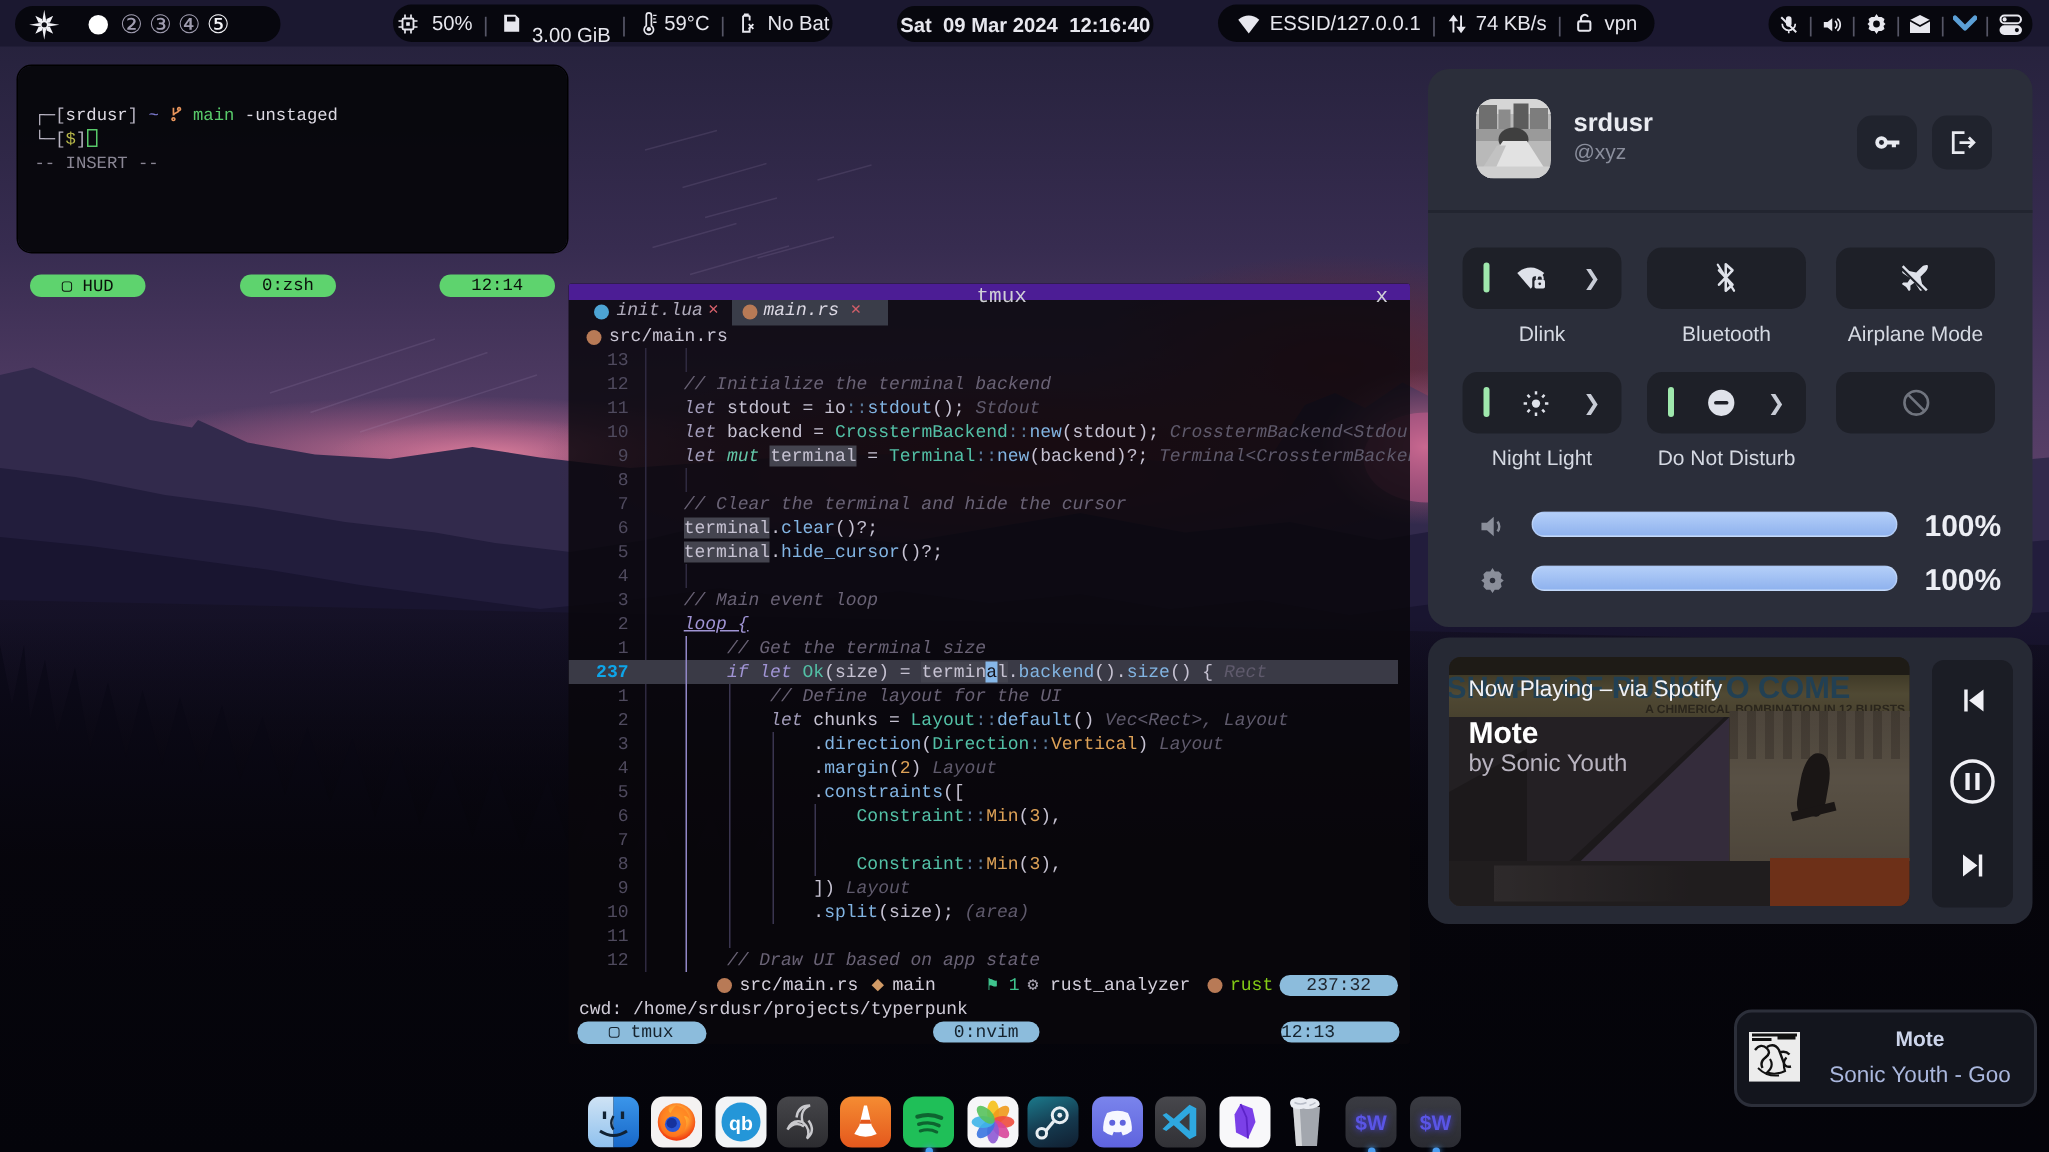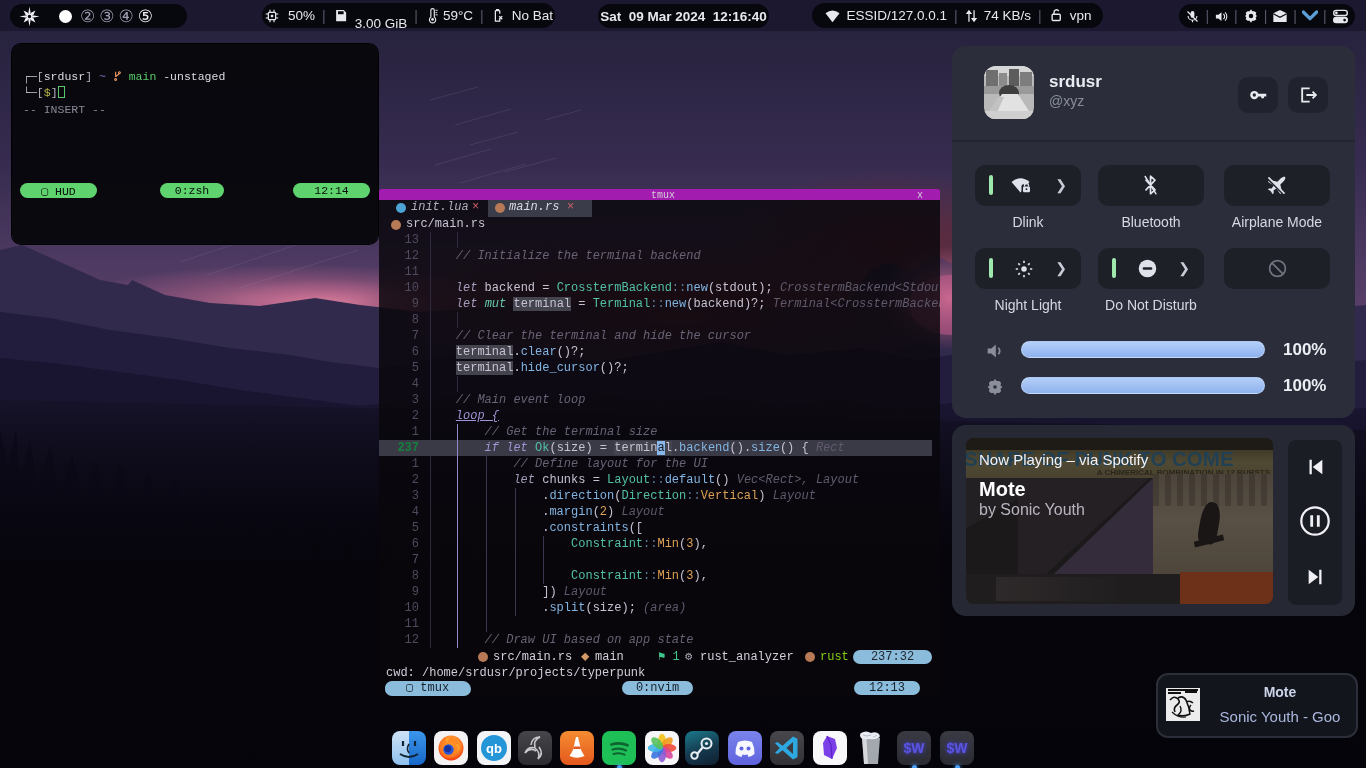--- a/index.html
+++ b/index.html
@@ -5,46 +5,46 @@
 * { margin:0; padding:0; box-sizing:border-box; }
 html,body { width:1366px; height:768px; overflow:hidden; background:#07070c; font-family:"Liberation Sans",sans-serif; }
 .abs { position:absolute; }
 .mono { font-family:"Liberation Mono",monospace; }
 #wall { position:absolute; left:0; top:0; }
 
 #topbar { position:absolute; left:0; top:0; width:1366px; height:31px; background:#1b1830; z-index:10; }
 .pill { position:absolute; background:#07070e; border-radius:13px; display:flex; align-items:center; color:#e7e7ee; font-size:13.5px; white-space:nowrap; }
 .sep { color:#565666; padding:0 7px; font-size:14px; }
 
-#term { position:absolute; left:12px; top:44px; width:366px; height:200px; background:rgba(7,7,11,0.96); border-radius:9px; box-shadow:0 0 0 1px #000; z-index:5; font-family:"Liberation Mono",monospace; font-size:11.5px; color:#c8c4d0; }
+#term { position:absolute; left:12px; top:44px; width:366px; height:124px; background:rgba(7,7,11,0.96); border-radius:9px; box-shadow:0 0 0 1px #000; z-index:5; font-family:"Liberation Mono",monospace; font-size:11.5px; color:#c8c4d0; }
 .tpill { position:absolute; height:15px; background:#5ed36e; border-radius:8px; color:#0a0f0a; font-family:"Liberation Mono",monospace; font-size:11.5px; display:flex; align-items:center; justify-content:center; top:139px; }
 
 #editor { position:absolute; left:379px; top:189px; width:561px; height:507px; background:rgba(9,7,12,0.84); border-radius:2px; z-index:5; font-family:"Liberation Mono",monospace; overflow:hidden; }
-#ttl { position:absolute; left:0; top:0; width:561px; height:11px; background:#a21caf; color:#cfcfd6; font-size:10px; }
+#ttl { position:absolute; left:0; top:0; width:561px; height:11px; background:#4c1d95; color:#cfcfd6; font-size:14px; }
 .codeline { position:absolute; left:0; height:16px; width:561px; white-space:pre; font-size:12px; line-height:16px; }
 .ln { position:absolute; width:40px; text-align:right; color:#4f4a5e; left:0; top:0; }
 .ct { position:absolute; left:48px; top:0; white-space:pre; color:#c6c2d2; }
 .cm { color:#696275; font-style:italic; }
 .kw { color:#a094d4; font-style:italic; }
 .lt { color:#a39dba; font-style:italic; }
 .mu { color:#63c7a8; font-style:italic; }
 .ty { color:#53c0a6; }
 .fn { color:#82b4e2; }
 .nu { color:#dda157; }
 .op { color:#5a7a9a; }
 .hint { color:#5f5a6c; font-style:italic; }
 .hl { background:#44444f; }
 
 #panel { position:absolute; left:952px; top:46px; width:403px; height:372px; background:#2b2e3a; border-radius:14px; z-index:6; }
 .qbtn { position:absolute; width:106px; height:41px; background:#1e2028; border-radius:10px; }
 .qlabel { position:absolute; width:106px; text-align:center; color:#d5d9e2; font-size:14px; }
 .gbar { position:absolute; width:4px; height:20px; border-radius:2px; background:#9fe8ad; top:10px; left:14px; }
 .chev { position:absolute; right:14px; top:12px; color:#c8ccd6; font-size:14px; }
 .slider { position:absolute; width:244px; height:17px; border-radius:9px; background:linear-gradient(180deg,#b3cef8,#8fb2ee); border:1px solid rgba(230,240,255,0.35); }
-.pct { position:absolute; color:#eceef4; font-size:17px; font-weight:bold; }
+.pct { position:absolute; color:#eceef4; font-size:20px; font-weight:bold; }
 
 #media { position:absolute; left:952px; top:425px; width:403px; height:191px; background:#262934; border-radius:14px; z-index:6; }
 #art { position:absolute; left:14px; top:13px; width:307px; height:166px; border-radius:8px; overflow:hidden; background:#232021; }
 #mctrl { position:absolute; left:336px; top:15px; width:54px; height:165px; background:#1b1d25; border-radius:8px; }
 
 #notif { position:absolute; left:1156px; top:673px; width:202px; height:65px; background:#13151d; border:2px solid #2c2f3a; border-radius:12px; z-index:7; }
 
 #dock { position:absolute; left:0px; top:731px; width:1366px; height:37px; z-index:8; }
 .dicon { position:absolute; width:34px; height:34px; border-radius:8px; top:0; }
 .dot { position:absolute; width:5px; height:5px; border-radius:3px; background:#4a9df0; top:34px; box-shadow:0 0 4px #4a9df0; }
@@ -255,32 +255,32 @@
   <div class="abs" style="left:78px; top:43px; width:1px; height:16px; background:#2f2a40;"></div>
   <div class="abs" style="left:78px; top:123px; width:1px; height:16px; background:#2f2a40;"></div>
   <div class="abs" style="left:78px; top:187px; width:1px; height:16px; background:#2f2a40;"></div>
   <div class="abs" style="left:78px; top:235px; width:1px; height:224px; background:#9287c7;"></div>
   <div class="abs" style="left:107px; top:267px; width:1px; height:176px; background:#3a3550;"></div>
   <div class="abs" style="left:136px; top:299px; width:1px; height:128px; background:#3a3550;"></div>
   <div class="abs" style="left:164px; top:347px; width:1px; height:48px; background:#3a3550;"></div>
 
   <div class="codeline" style="top:43px;"><span class="ln">13</span></div>
   <div class="codeline" style="top:59px;"><span class="ln">12</span><span class="ct"><span class="cm">    // Initialize the terminal backend</span></span></div>
-  <div class="codeline" style="top:75px;"><span class="ln">11</span></div>
+  <div class="codeline" style="top:75px;"><span class="ln">11</span><span class="ct">    <span class="lt">let</span> stdout = io<span class="op">::</span><span class="fn">stdout</span>(); <span class="hint">Stdout</span></span></div>
   <div class="codeline" style="top:91px;"><span class="ln">10</span><span class="ct">    <span class="lt">let</span> backend = <span class="ty">CrosstermBackend</span><span class="op">::</span><span class="fn">new</span>(stdout); <span class="hint">CrosstermBackend&lt;Stdout</span></span></div>
   <div class="codeline" style="top:107px;"><span class="ln">9</span><span class="ct">    <span class="lt">let</span> <span class="mu">mut</span> <span class="hl">terminal</span> = <span class="ty">Terminal</span><span class="op">::</span><span class="fn">new</span>(backend)?; <span class="hint">Terminal&lt;CrosstermBacken</span></span></div>
   <div class="codeline" style="top:123px;"><span class="ln">8</span></div>
   <div class="codeline" style="top:139px;"><span class="ln">7</span><span class="ct"><span class="cm">    // Clear the terminal and hide the cursor</span></span></div>
   <div class="codeline" style="top:155px;"><span class="ln">6</span><span class="ct">    <span class="hl">terminal</span>.<span class="fn">clear</span>()?;</span></div>
   <div class="codeline" style="top:171px;"><span class="ln">5</span><span class="ct">    <span class="hl">terminal</span>.<span class="fn">hide_cursor</span>()?;</span></div>
   <div class="codeline" style="top:187px;"><span class="ln">4</span></div>
   <div class="codeline" style="top:203px;"><span class="ln">3</span><span class="ct"><span class="cm">    // Main event loop</span></span></div>
   <div class="codeline" style="top:219px;"><span class="ln">2</span><span class="ct">    <span class="kw" style="text-decoration:underline;">loop {</span></span></div>
   <div class="codeline" style="top:235px;"><span class="ln">1</span><span class="ct"><span class="cm">        // Get the terminal size</span></span></div>
-  <div class="codeline" style="top:251px;"><span class="ln" style="color:#15803d;font-weight:bold;">237</span><span class="ct">        <span class="kw">if let</span> <span class="ty">Ok</span>(size) = <span class="hl">termin<span style="background:#86b7e8;color:#15151c;">a</span>l</span>.<span class="fn">backend</span>().<span class="fn">size</span>() { <span class="hint">Rect</span></span></div>
+  <div class="codeline" style="top:251px;"><span class="ln" style="color:#0ea5e9;font-weight:bold;">237</span><span class="ct">        <span class="kw">if let</span> <span class="ty">Ok</span>(size) = <span class="hl">termin<span style="background:#86b7e8;color:#15151c;">a</span>l</span>.<span class="fn">backend</span>().<span class="fn">size</span>() { <span class="hint">Rect</span></span></div>
   <div class="codeline" style="top:267px;"><span class="ln">1</span><span class="ct"><span class="cm">            // Define layout for the UI</span></span></div>
   <div class="codeline" style="top:283px;"><span class="ln">2</span><span class="ct">            <span class="lt">let</span> chunks = <span class="ty">Layout</span><span class="op">::</span><span class="fn">default</span>() <span class="hint">Vec&lt;Rect&gt;, Layout</span></span></div>
   <div class="codeline" style="top:299px;"><span class="ln">3</span><span class="ct">                .<span class="fn">direction</span>(<span class="ty">Direction</span><span class="op">::</span><span class="nu">Vertical</span>) <span class="hint">Layout</span></span></div>
   <div class="codeline" style="top:315px;"><span class="ln">4</span><span class="ct">                .<span class="fn">margin</span>(<span class="nu">2</span>) <span class="hint">Layout</span></span></div>
   <div class="codeline" style="top:331px;"><span class="ln">5</span><span class="ct">                .<span class="fn">constraints</span>([</span></div>
   <div class="codeline" style="top:347px;"><span class="ln">6</span><span class="ct">                    <span class="ty">Constraint</span><span class="op">::</span><span class="nu">Min</span>(<span class="nu">3</span>),</span></div>
   <div class="codeline" style="top:363px;"><span class="ln">7</span></div>
   <div class="codeline" style="top:379px;"><span class="ln">8</span><span class="ct">                    <span class="ty">Constraint</span><span class="op">::</span><span class="nu">Min</span>(<span class="nu">3</span>),</span></div>
   <div class="codeline" style="top:395px;"><span class="ln">9</span><span class="ct">                ]) <span class="hint">Layout</span></span></div>
   <div class="codeline" style="top:411px;"><span class="ln">10</span><span class="ct">                .<span class="fn">split</span>(size); <span class="hint">(area)</span></span></div>
@@ -299,21 +299,21 @@
     <span class="abs" style="left:426px; top:2px; width:10px; height:10px; border-radius:5px; background:#b87a56;"></span>
     <span class="abs" style="left:441px; top:0px; color:#84cc16; line-height:14px;">rust</span>
     <div class="abs" style="left:474px; top:0px; width:79px; height:14px; background:#8cbcdc; border-radius:7px; color:#1e242c; text-align:center; line-height:14px;">237:32</div>
   </div>
 
   <div class="abs mono" style="left:7px; top:477px; font-size:12px; color:#d0ccd8;">cwd: /home/srdusr/projects/typerpunk</div>
 
   <div class="abs mono" style="left:0; top:492px; width:561px; height:15px; font-size:12px;">
     <div class="abs" style="left:6px; top:0px; width:85px; height:14px; background:#8cbcdc; border-radius:7px; color:#15232e; text-align:center; line-height:14px;">▢ tmux</div>
     <div class="abs" style="left:243px; top:0px; width:71px; height:14px; background:#8cbcdc; border-radius:7px; color:#15232e; text-align:center; line-height:14px;">0:nvim</div>
-    <div class="abs" style="left:475px; top:0px; width:66px; height:14px; background:#8cbcdc; border-radius:7px; color:#15232e; text-align:center; line-height:14px;">12:13</div>
+    <div class="abs" style="left:475px; top:0px; width:79px; height:14px; background:#8cbcdc; border-radius:7px; color:#15232e; line-height:14px;">12:13</div>
   </div>
 </div>
 
 <div id="panel">
 
   <div class="abs" style="left:32px; top:20px; width:50px; height:53px; border-radius:12px; overflow:hidden;">
     <svg width="50" height="53" viewBox="0 0 50 53">
       <rect width="50" height="53" fill="#b9b9b9"></rect>
       <rect x="0" y="0" width="50" height="10" fill="#d6d6d6"></rect>
       <rect x="2" y="4" width="12" height="18" fill="#6f6f6f"></rect>

